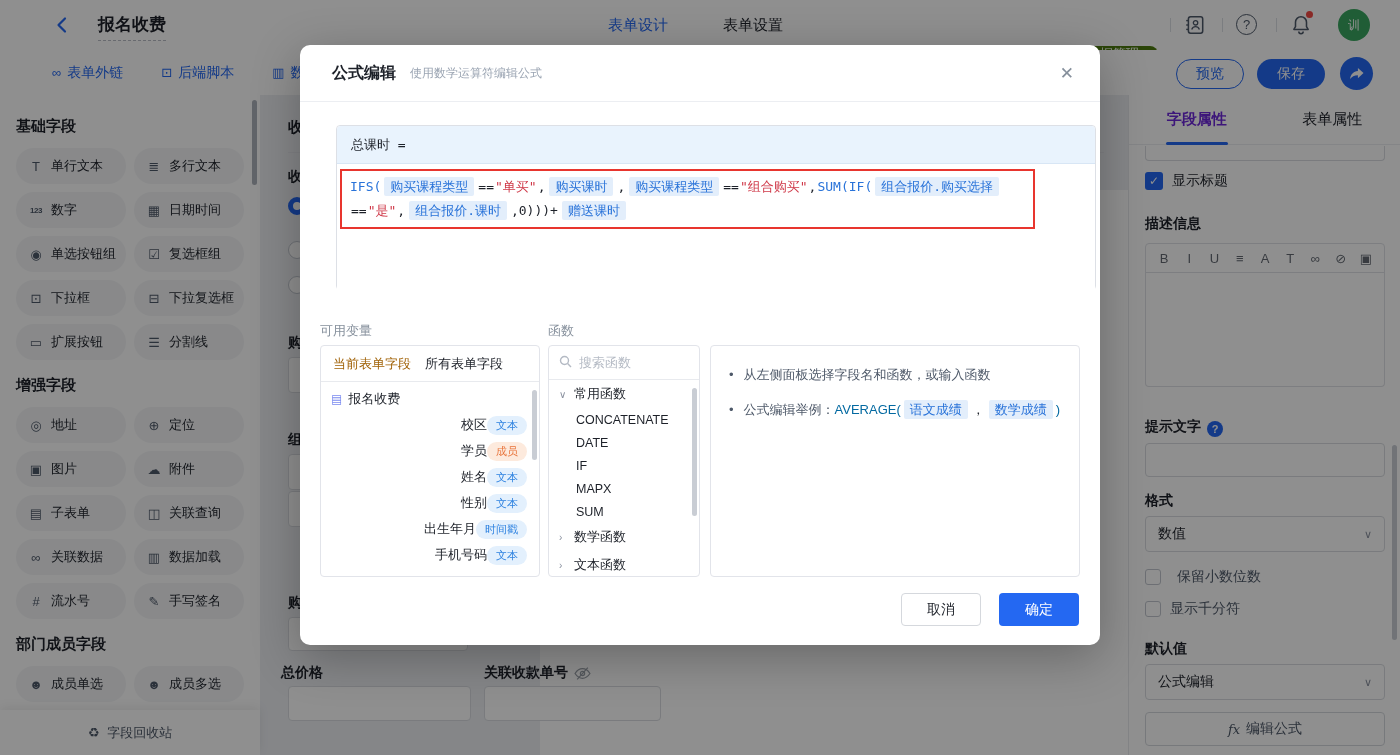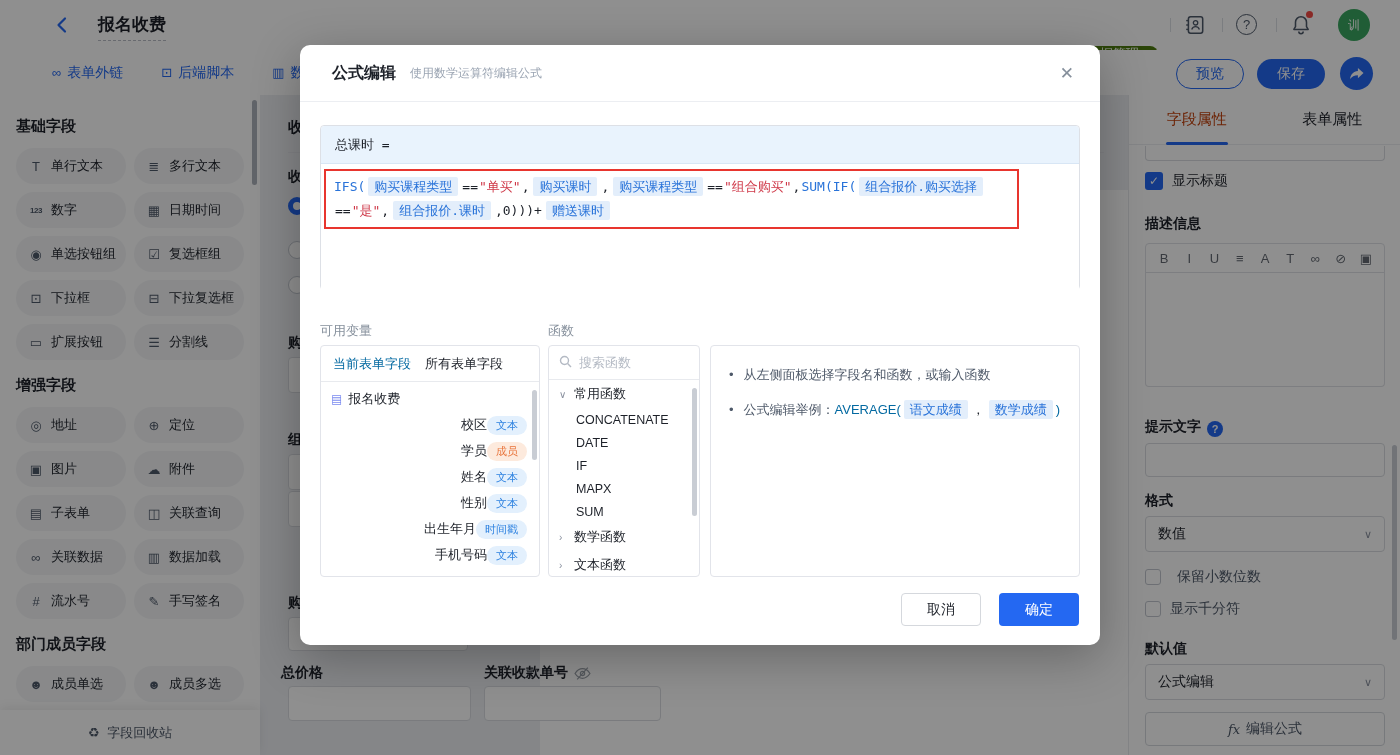--- a/index.html
+++ b/index.html
@@ -60,21 +60,21 @@
   .c-label.b { font-weight:600; }
   .radio { position:absolute; left:288px; width:18px; height:18px; border-radius:50%; background:#fff; cursor:pointer; }
   .radio.on { border:5.5px solid #2468f2; }
   .radio.off { border:1px solid #c2c7cf; }
   .c-input { position:absolute; background:#fff; border:1px solid #d9dce1; border-radius:4px; cursor:text; }
 
   
   .rpanel { position:absolute; left:1128px; top:95px; width:272px; height:660px; background:#fff; border-left:1px solid #e8eaee; }
   .rp-tabs { position:absolute; left:0; top:0; width:100%; height:50px; display:flex; border-bottom:1px solid #ebedf1; }
   .rp-tab { flex:1; display:flex; align-items:center; justify-content:center; font-size:15px; cursor:pointer; position:relative; }
-  .rp-tab.active { color:#c2410c; font-weight:400; }
+  .rp-tab.active { color:#6d28d9; font-weight:700; }
   .rp-tab.active::after { content:""; position:absolute; bottom:-1px; left:50%; transform:translateX(-50%);
     width:62px; height:3px; background:#2468f2; border-radius:2px; }
   .rp-partial-input { position:absolute; left:16px; top:51px; width:240px; height:15px;
     border:1px solid #d9dce1; border-top:none; border-radius:0 0 4px 4px; }
   .chk-row { position:absolute; left:16px; display:flex; align-items:center; gap:9px; font-size:14px; cursor:pointer; }
   .chk-on { width:18px; height:18px; background:#2468f2; border-radius:3px; color:#fff; font-size:12px;
     display:flex; align-items:center; justify-content:center; flex:none; }
   .chk-off { width:16px; height:16px; border:1px solid #c2c7cf; border-radius:3px; background:#fff; flex:none; }
   .chk-row .gray { color:#4e5969; }
   .rp-label { position:absolute; left:16px; font-size:14px; font-weight:700; color:#1d2129; }
@@ -96,40 +96,40 @@
 
   
   .overlay { position:absolute; inset:0; background:rgba(0,0,0,0.44); z-index:10; }
   .modal { position:absolute; left:300px; top:45px; width:800px; height:600px; background:#fff; border-radius:10px;
     z-index:20; box-shadow:0 12px 48px rgba(0,0,0,.28); }
   .m-header { height:57px; border-bottom:1px solid #eceef2; display:flex; align-items:center; padding:0 26px 0 32px; }
   .m-title { font-size:16px; font-weight:700; color:#1d2129; }
   .m-sub { margin-left:14px; font-size:12px; color:#9aa4b2; }
   .m-close { margin-left:auto; font-size:17px; color:#86909c; cursor:pointer; }
 
-  .f-wrap { position:absolute; left:20px; top:80px; width:760px; height:165px; border:1px solid #dde0e6;
+  .f-wrap { position:absolute; left:36px; top:80px; width:760px; height:165px; border:1px solid #dde0e6;
     border-radius:4px; font-family:"DejaVu Sans Mono",monospace; }
   .f-bar { height:38px; background:#e9f3fd; border-bottom:1px solid #d8e6f5; display:flex; align-items:center;
     padding:0 14px; font-size:13px; border-radius:4px 4px 0 0; }
   .f-body { position:relative; height:153px; background:#fff; cursor:text; }
   .f-red { position:absolute; left:3px; top:5px; width:695px; border:2px solid #e8352e; padding:4px 8px;
     line-height:24px; font-size:13px; }
   .seg-fn { color:#2973d9; }
   .seg-fn2 { color:#0369a1; }
   .seg-op { color:#1d2129; margin:0 1px; }
   .seg-str { color:#cf3848; }
   .seg-chip { background:#e3eefb; color:#2973d9; padding:2px 6px; border-radius:2px; margin:0 3px; white-space:nowrap; }
 
   .m-lab { position:absolute; top:277px; font-size:13px; color:#86909c; }
   .m-box { position:absolute; top:300px; height:232px; border:1px solid #e2e4ea; border-radius:4px; background:#fff; overflow:hidden; }
   .vars-box { left:20px; width:220px; }
   .vars-tabs { height:36px; display:flex; align-items:center; gap:14px; border-bottom:1px solid #e8eaee;
     font-size:13px; padding:0 12px; }
   .v-tab { cursor:pointer; color:#1d2129; white-space:nowrap; }
-  .v-tab.active { color:#0369a1; }
+  .v-tab.active { color:#a16207; }
   .vt-root { display:flex; align-items:center; gap:6px; padding:8px 10px 4px; font-size:13px; cursor:pointer; }
   .vt-doc { color:#7b8bf0; font-size:12px; }
   .var-row { display:flex; align-items:center; justify-content:flex-end; padding:3.5px 12px 3.5px 32px;
     font-size:13px; cursor:pointer; }
   .tag { font-size:11px; padding:2px 9px; border-radius:10px; flex:none; }
   .tag-blue { background:#e3f0fd; color:#2e82e0; }
   .tag-orange { background:#fdeadd; color:#e8743b; }
   .vars-thumb { position:absolute; right:2px; top:44px; width:5px; height:70px; background:#c9cdd4; border-radius:3px; cursor:grab; }
 
   .fn-box { left:248px; width:152px; }
@@ -155,20 +155,24 @@
 </head>
 <body>
 
 <div class="header">
   <span class="back-btn">
     <svg width="20" height="20" viewBox="0 0 20 20">
         <polyline points="12,3.5 5.5,10 12,16.5" fill="none" stroke="#2468f2" stroke-width="2.2" stroke-linecap="round" stroke-linejoin="round"></polyline>
       </svg>
   </span>
   <span class="app-title">报名收费</span>
+  <div class="h-tabs" id="h-tabs">
+      <span class="h-tab active">表单设计</span>
+      <span class="h-tab">表单设置</span>
+    </div>
   <div class="pill-green">数据管理</div>
   <span class="vdiv" style="left:1170px"></span>
   <span class="hicon" style="left:1184px">
     <svg width="22" height="22" viewBox="0 0 20 20">
         <rect x="4" y="2.5" width="13" height="15" rx="2" fill="none" stroke="#4e5969" stroke-width="1.4"></rect>
         <circle cx="10.5" cy="8" r="2" fill="none" stroke="#4e5969" stroke-width="1.2"></circle>
         <path d="M7 14c.7-1.7 2-2.6 3.5-2.6s2.8.9 3.5 2.6" fill="none" stroke="#4e5969" stroke-width="1.2"></path>
         <line x1="2" y1="6" x2="4" y2="6" stroke="#4e5969" stroke-width="1.3"></line>
         <line x1="2" y1="10" x2="4" y2="10" stroke="#4e5969" stroke-width="1.3"></line>
         <line x1="2" y1="14" x2="4" y2="14" stroke="#4e5969" stroke-width="1.3"></line>

